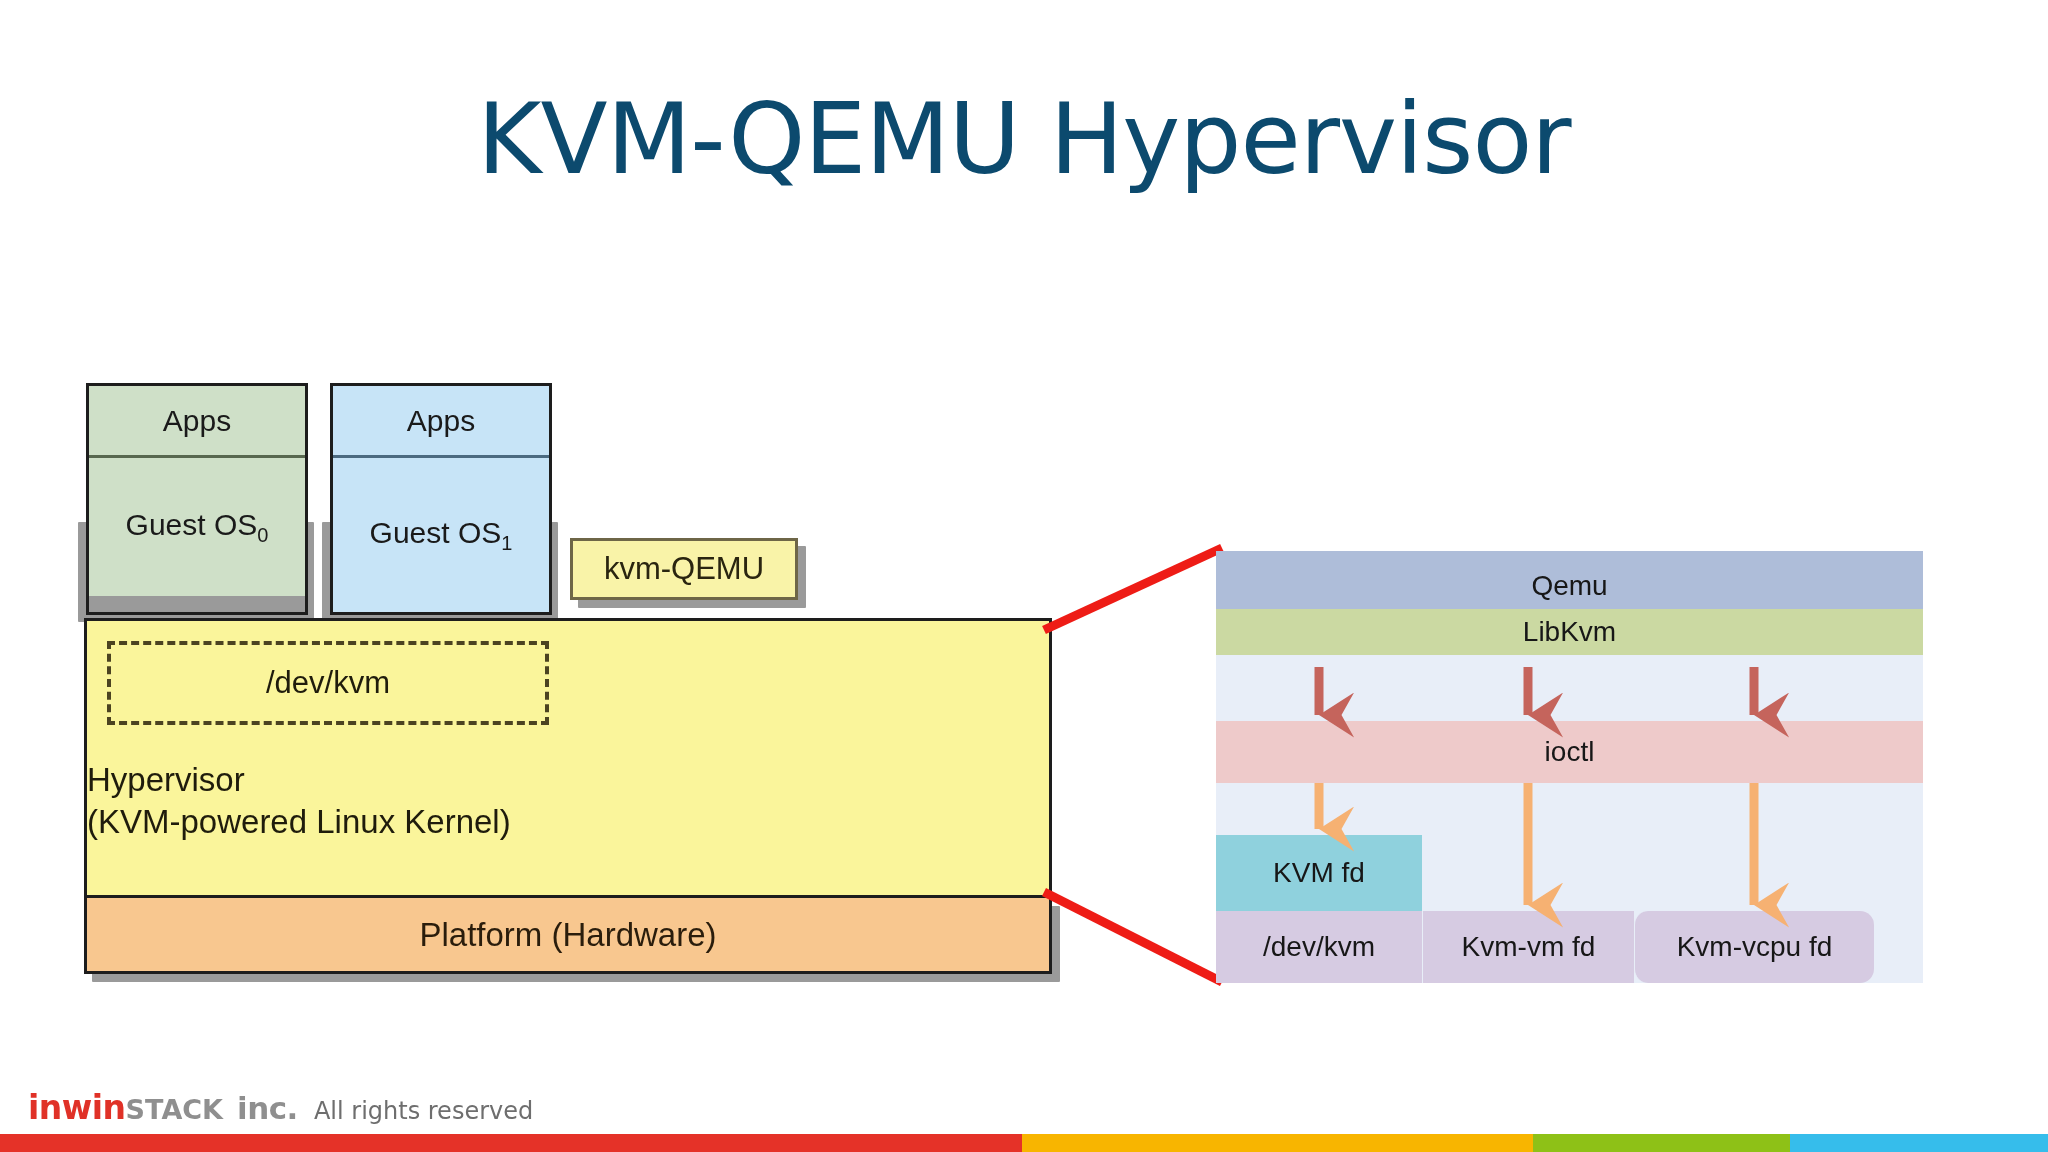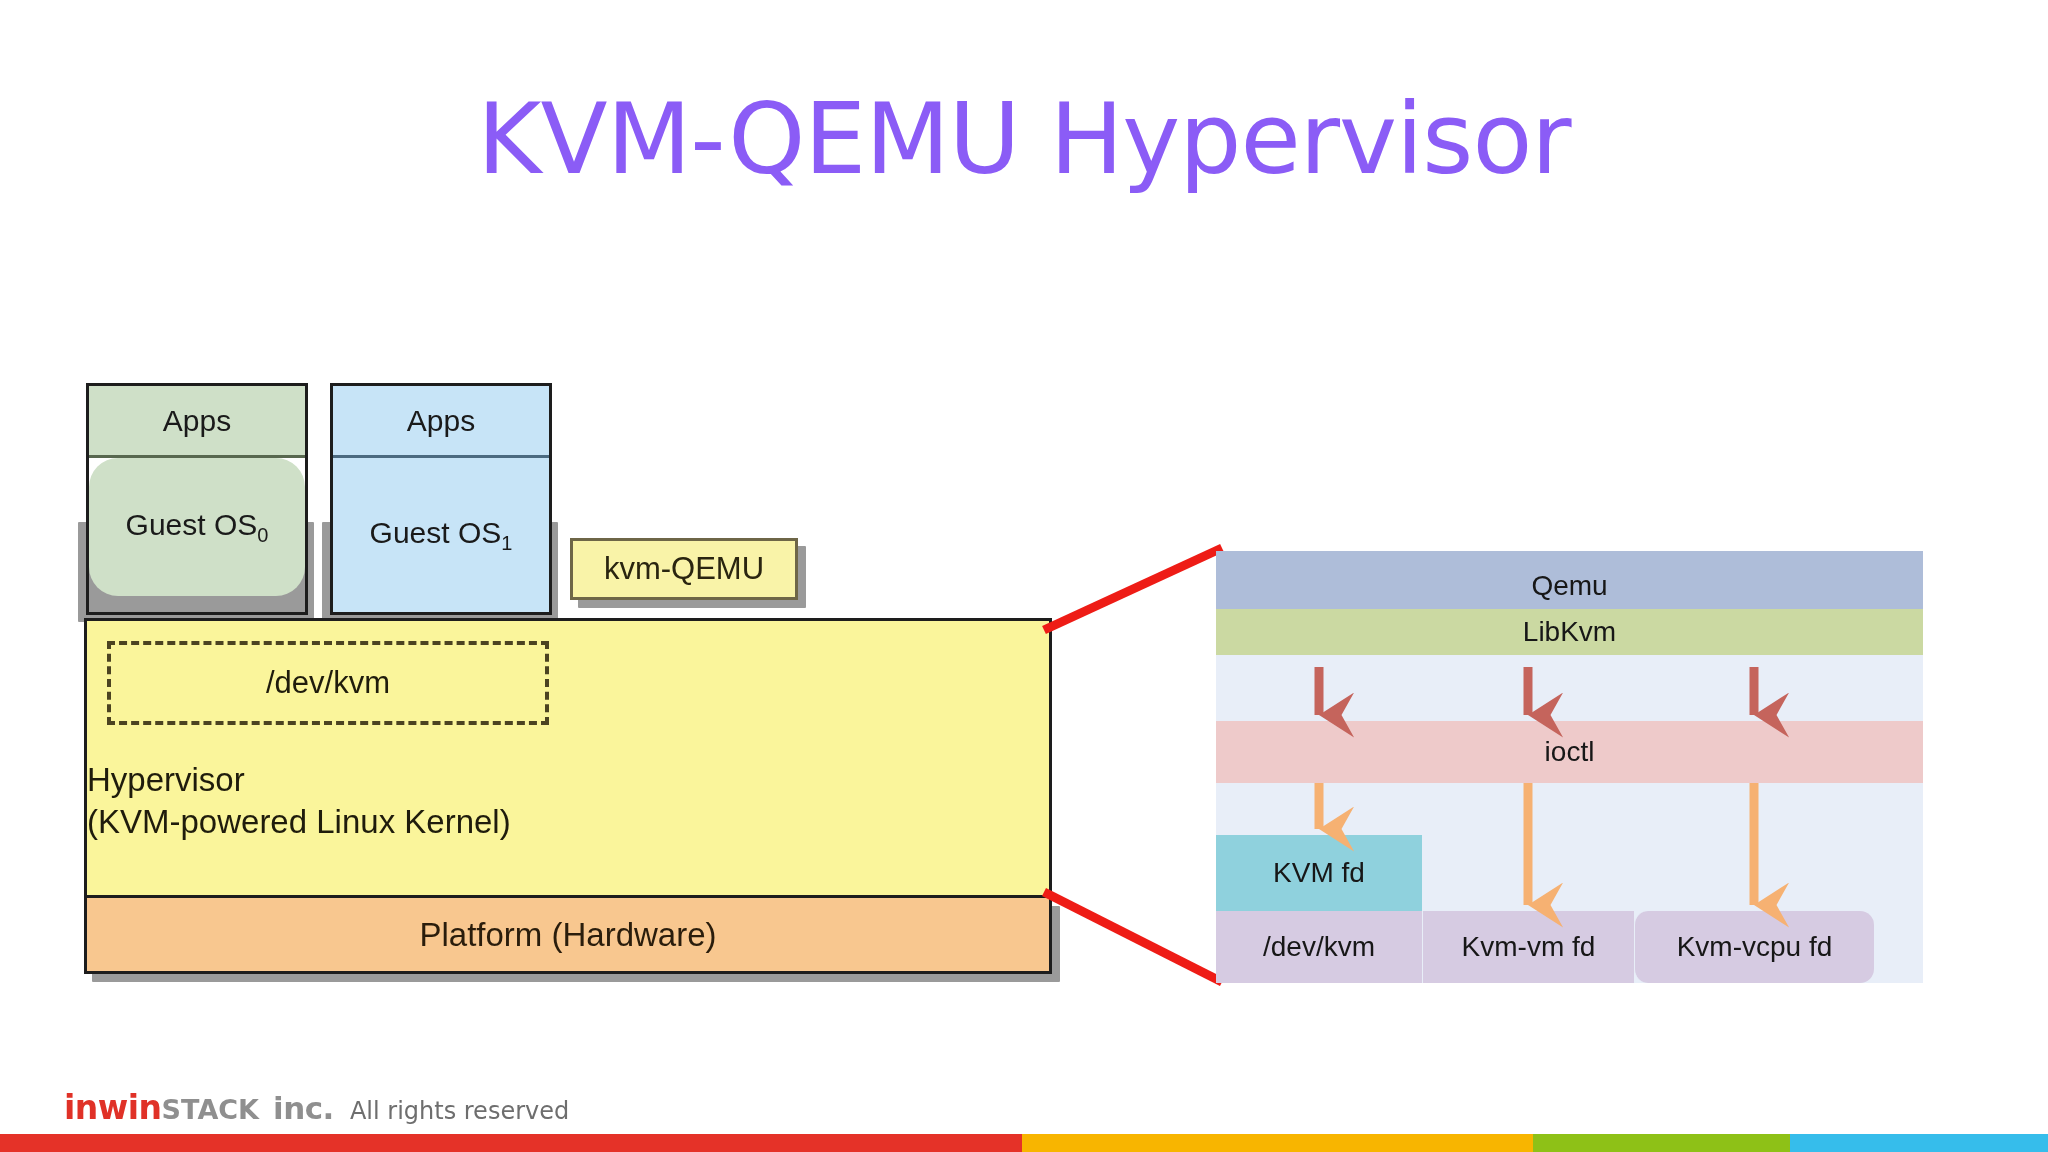--- a/index.html
+++ b/index.html
@@ -18,21 +18,21 @@
   
   #slide-title {
     position: absolute;
     left: 0;
     top: 88px;
     width: 2048px;
     text-align: center;
     font-family: "DejaVu Sans", sans-serif;
     font-size: 98px;
     font-weight: 400;
-    color: #8b5cf6;
+    color: #0c4a6e;
     letter-spacing: -1px;
     line-height: 1.05;
     white-space: nowrap;
   }
 
   
   #left-diagram {
     position: absolute;
     left: 0;
     top: 0;
@@ -65,21 +65,21 @@
     font-size: 30px;
   }
   .vm-os {
     font-size: 30px;
     line-height: 1.23;
   }
 
   
   #vm0 { left: 86px; top: 383px; width: 222px; height: 232px; }
   #vm0 .vm-apps { background: #cfe0c8; border-bottom: 3px solid #58684f; }
-  #vm0 .vm-os   { background: #cfe0c8; height: 138px; border-radius: 29px; }
+  #vm0 .vm-os   { background: #cfe0c8; height: 138px; }
   #vm0-shadow   { left: 78px; top: 522px; width: 236px; height: 100px; }
 
   
   #vm1 { left: 330px; top: 383px; width: 222px; height: 232px; }
   #vm1 .vm-apps { background: #c7e4f7; border-bottom: 3px solid #4b6a80; }
   #vm1 .vm-os   { background: #c7e4f7; height: 154px; }
   #vm1-shadow   { left: 322px; top: 522px; width: 236px; height: 100px; }
 
   .subscript { font-size: 20px; vertical-align: sub; }
 
@@ -225,21 +225,20 @@
   }
 
   
   #footer-logo {
     position: absolute;
     left: 28px;
     top: 1088px;
     display: flex;
     align-items: baseline;
     white-space: nowrap;
-    margin-left: 36px;
   }
   #logo-inwin {
     font-family: "DejaVu Sans", sans-serif;
     font-size: 33px;
     font-weight: 700;
     color: #e03127;
     letter-spacing: -0.5px;
   }
   #logo-stack {
     font-family: "DejaVu Sans", sans-serif;

